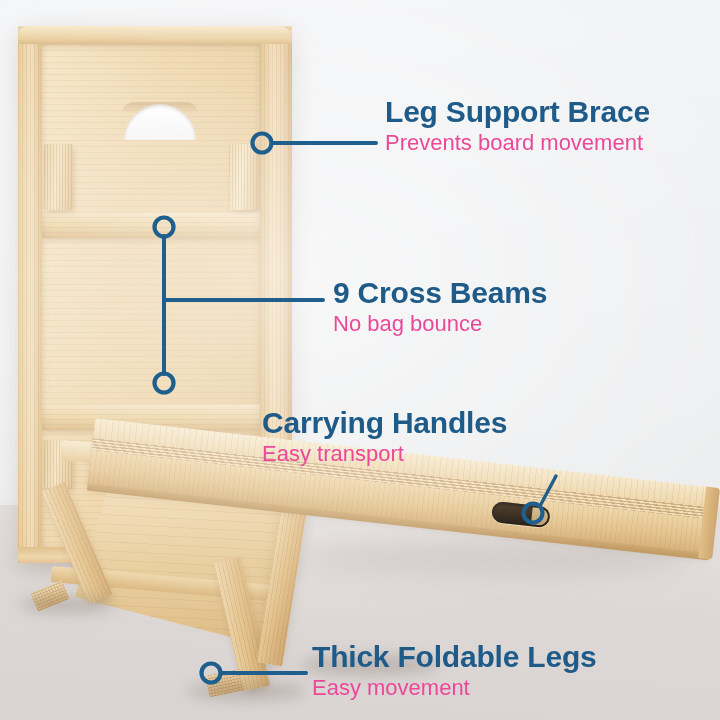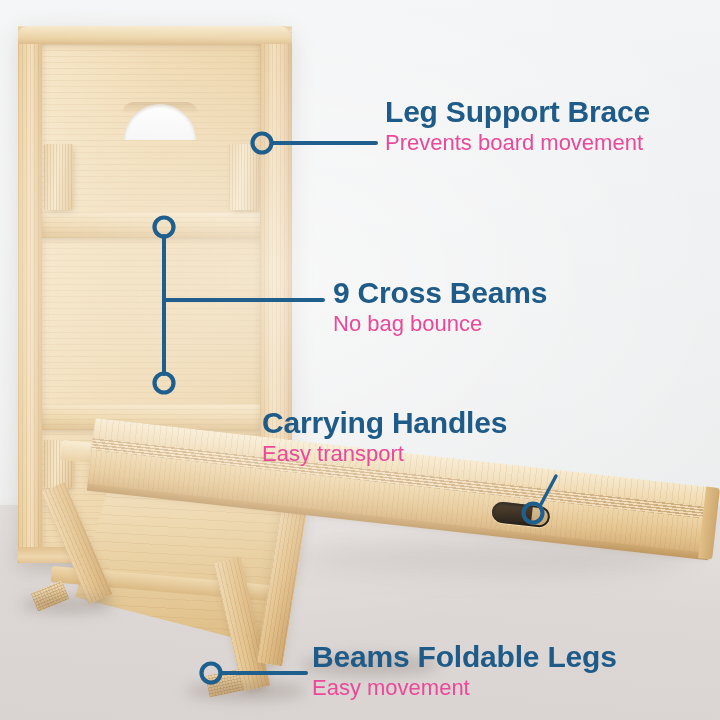--- a/index.html
+++ b/index.html
@@ -385,17 +385,17 @@
     <div class="title">9 Cross Beams</div>
     <div class="sub">No bag bounce</div>
   </div>
 
   <div class="callout-text right-align" id="co-handles">
     <div class="title">Carrying Handles</div>
     <div class="sub">Easy transport</div>
   </div>
 
   <div class="callout-text" id="co-legs">
-    <div class="title">Beams Foldable Legs</div>
+    <div class="title">Thick Foldable Legs</div>
     <div class="sub">Easy movement</div>
   </div>
 
 </div>
 
 </body></html>

